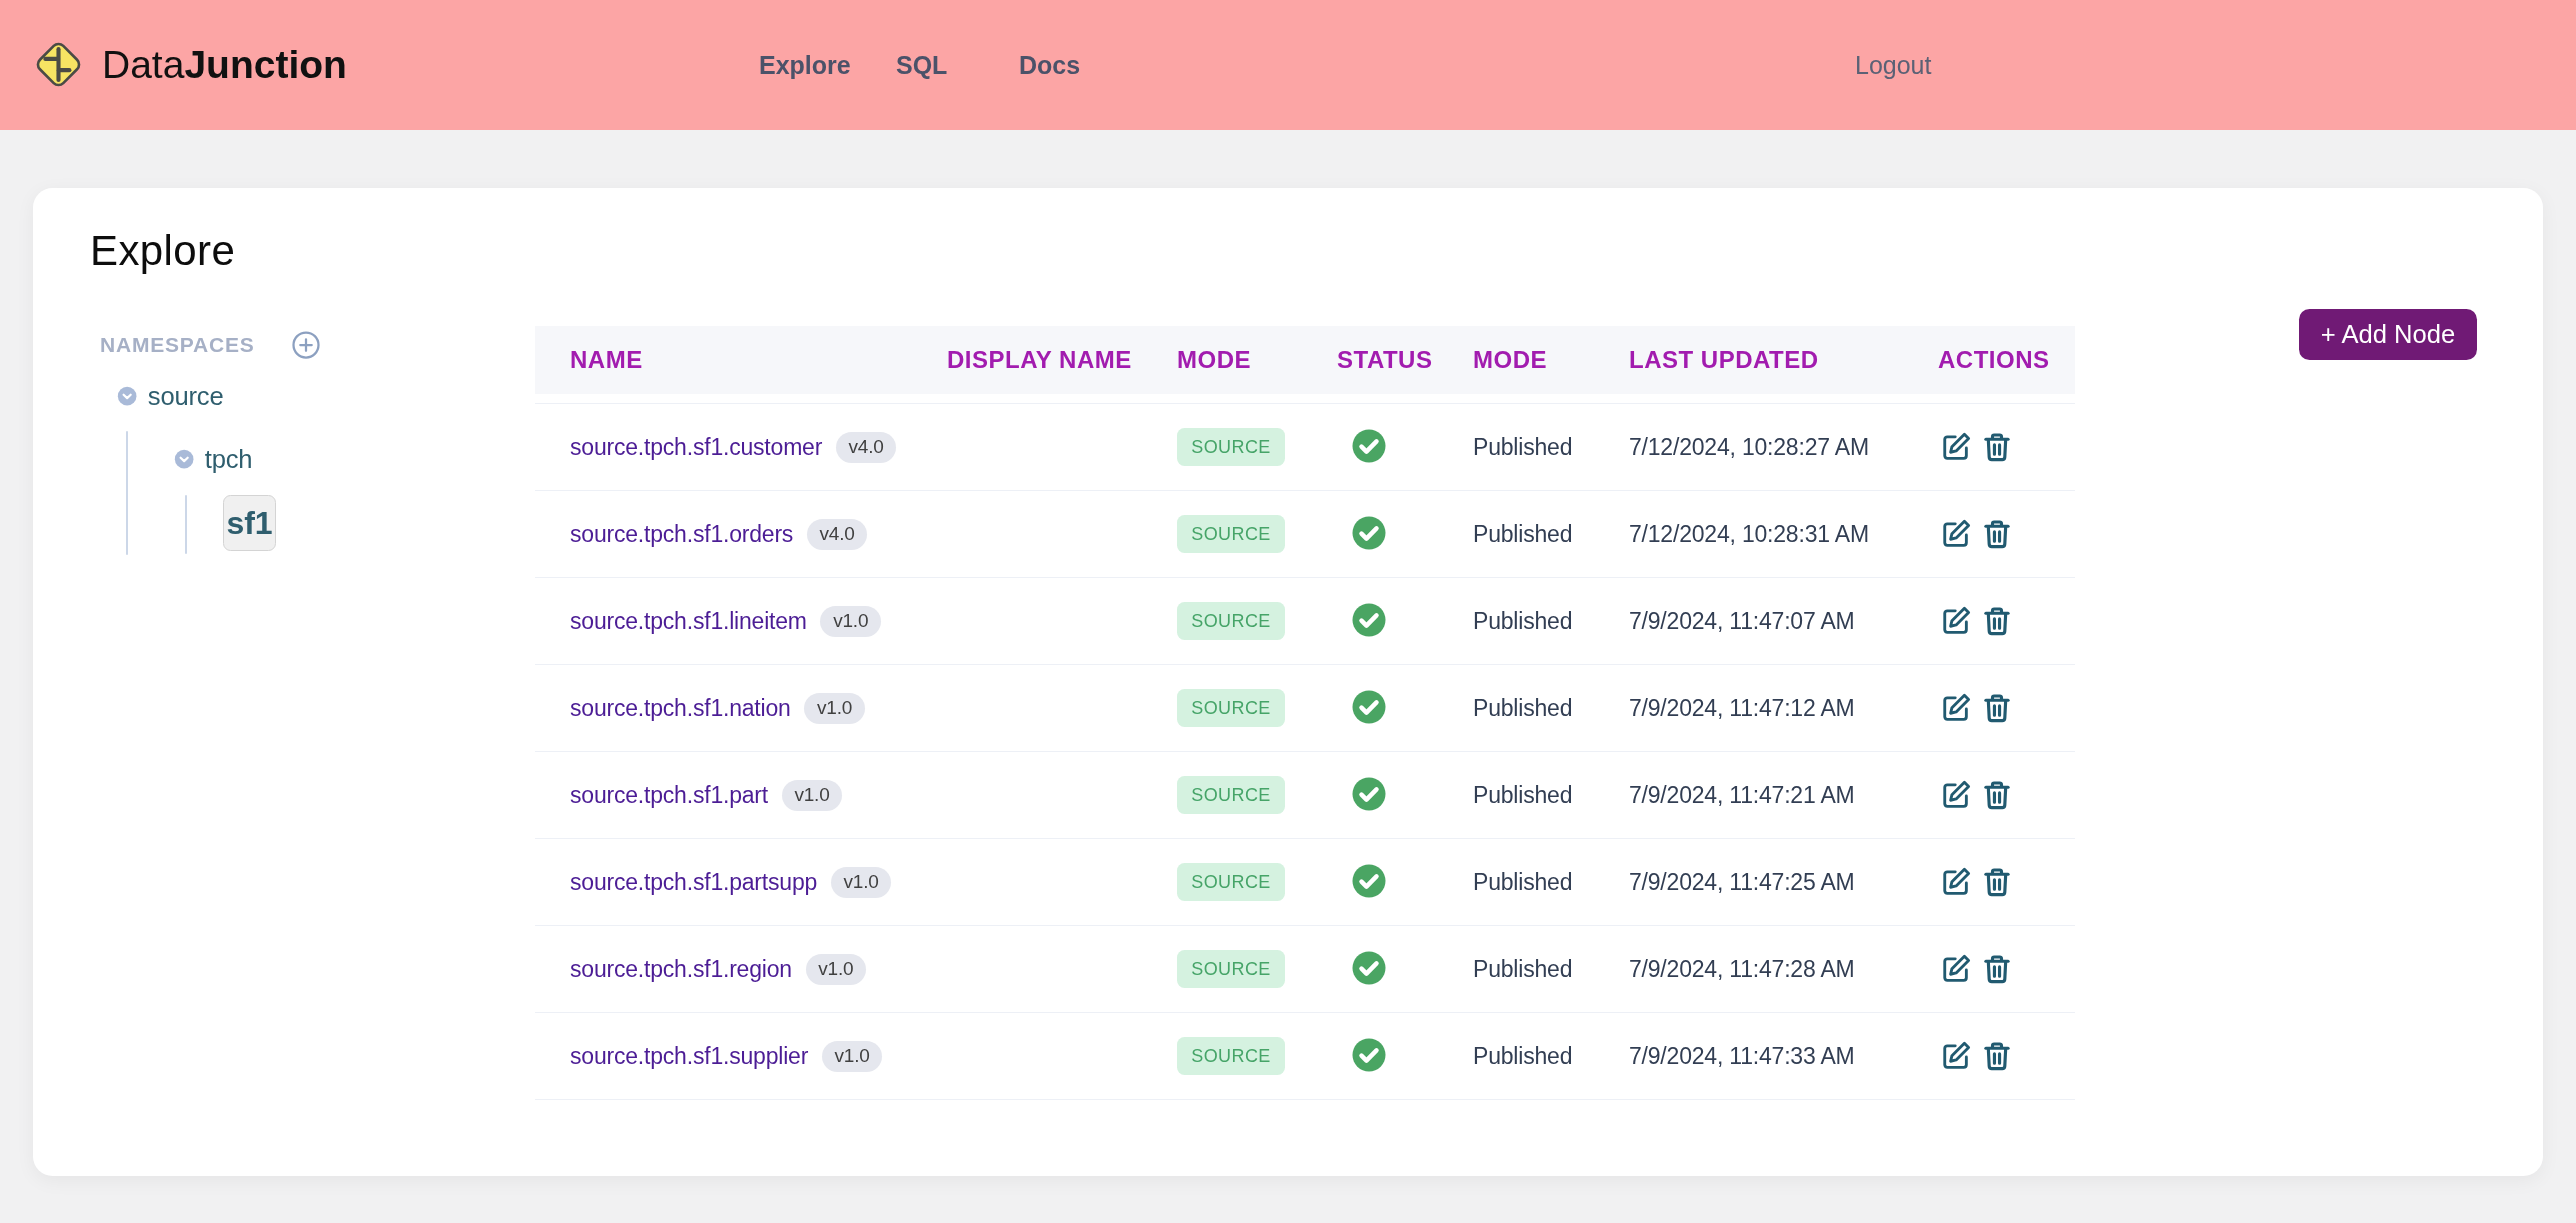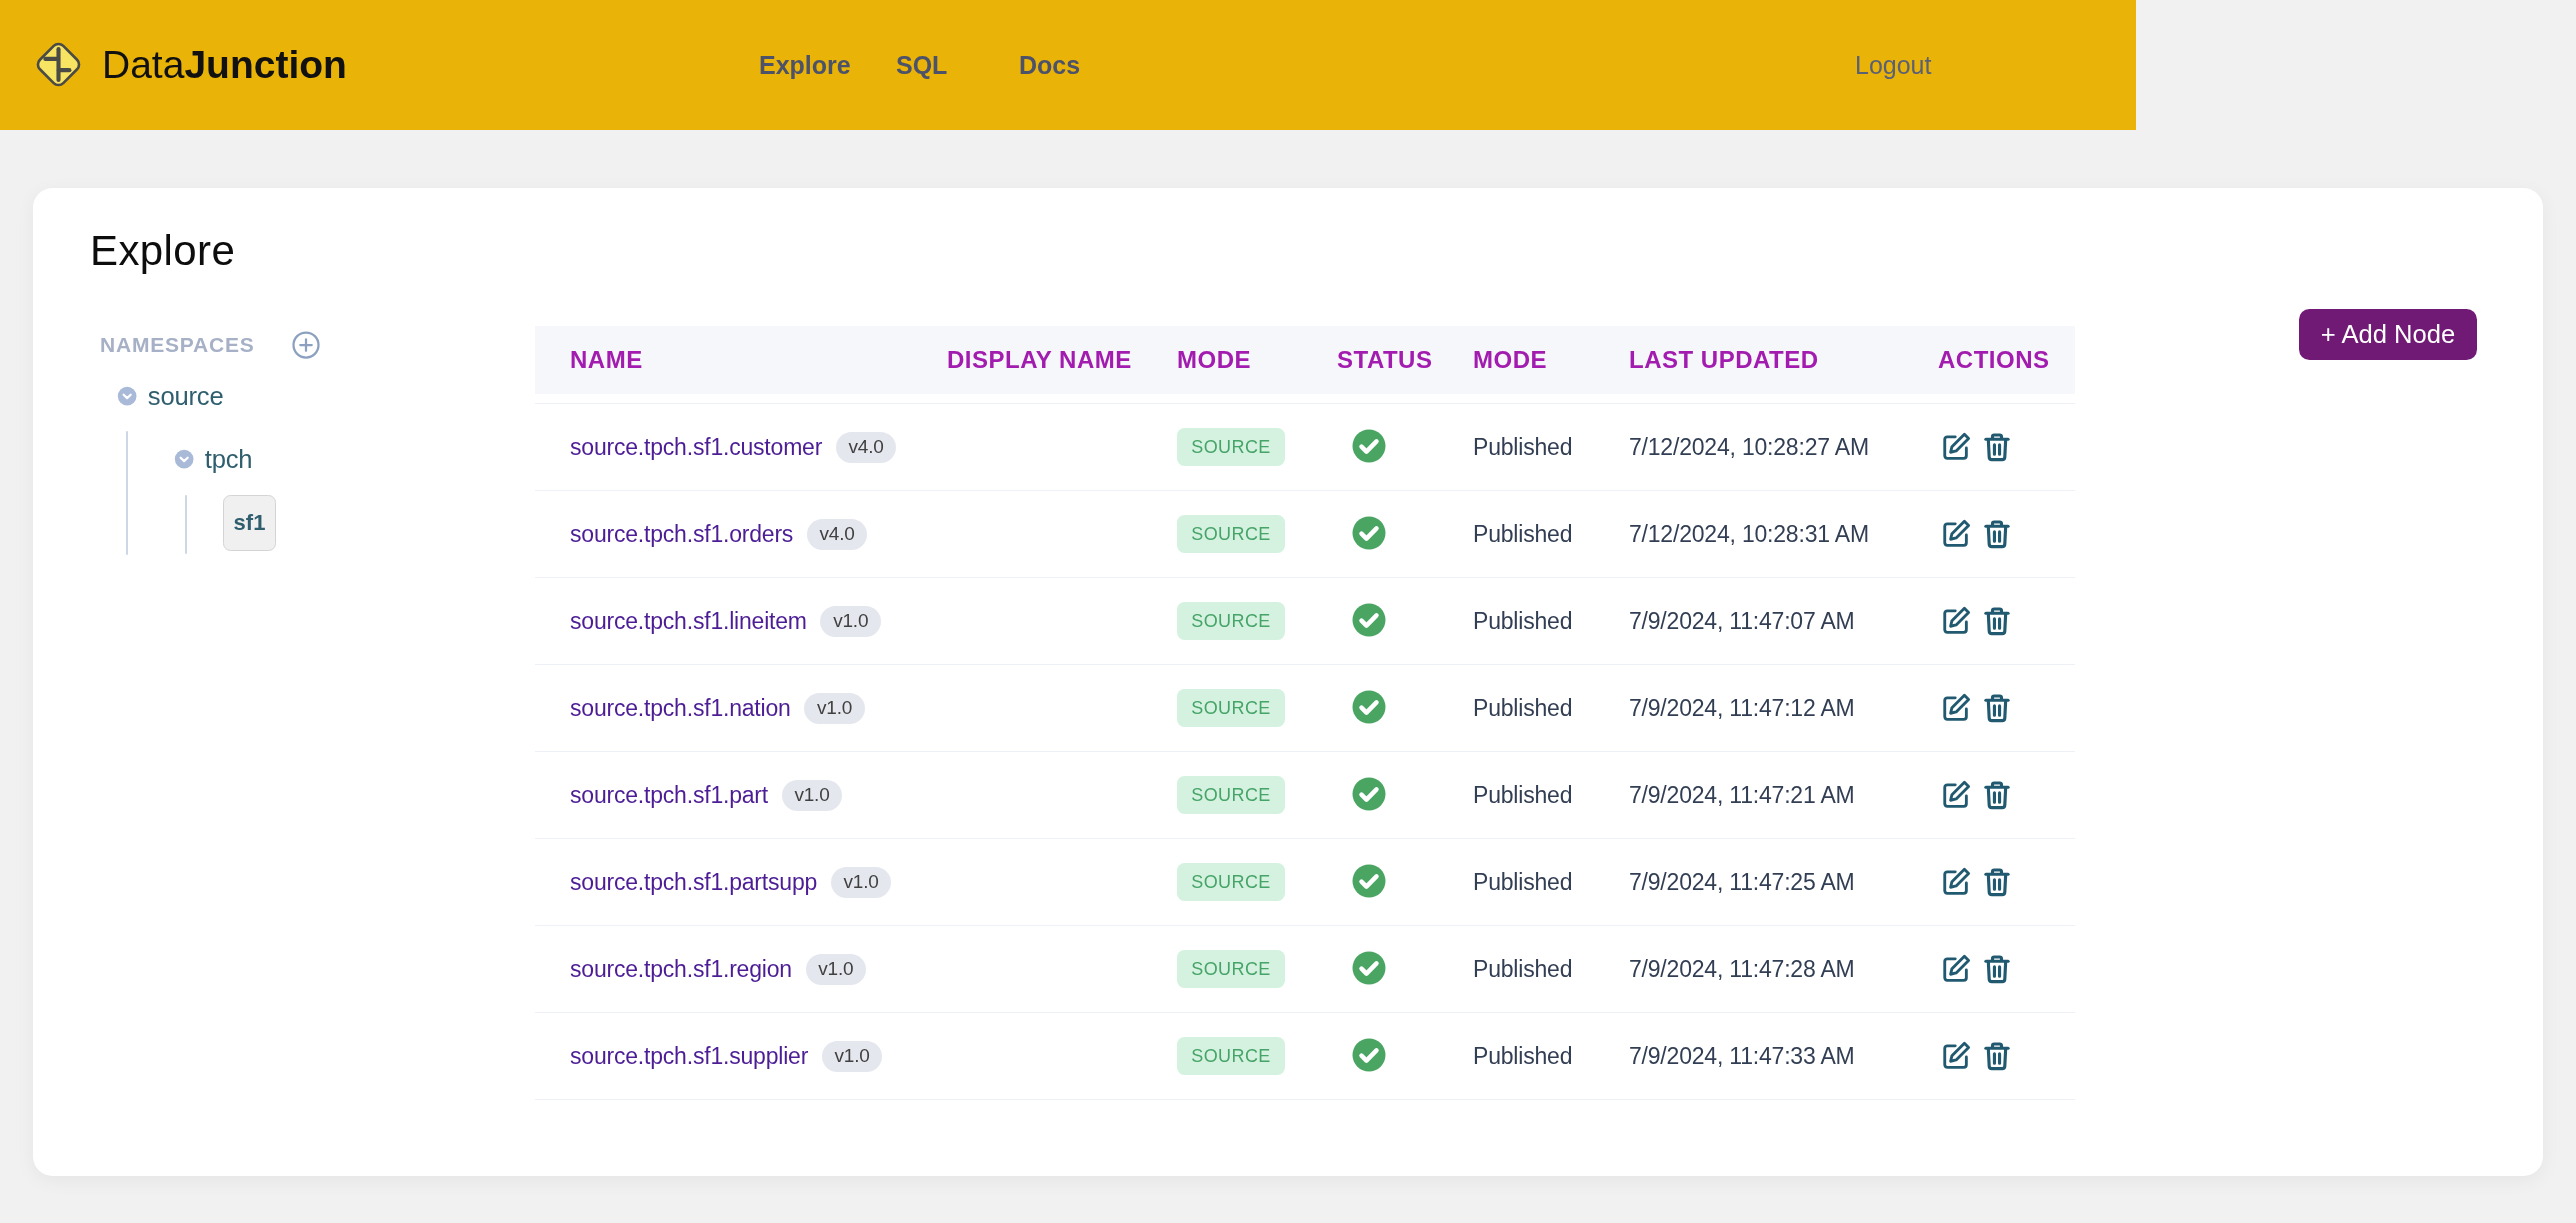--- a/index.html
+++ b/index.html
@@ -1,21 +1,21 @@
 <!DOCTYPE html>
 <html style="font-size:12px"><head>
 <meta charset="utf-8">
 <style>
   * { margin:0; padding:0; box-sizing:border-box; }
   html,body { width:2576px; height:1223px; }
   body { font-family:"Liberation Sans", sans-serif; background:#f1f1f2; overflow:hidden; }
   .screen { position:relative; width:2576px; height:1223px; background:#f1f1f2; }
 
   
-  .topbar { position:absolute; left:0; top:0; width:2136px; height:130px; background:#eab308; }
+  .topbar { position:absolute; left:0; top:0; width:2576px; height:130px; background:#fca5a5; }
   .brand { position:absolute; left:33px; top:33px; height:63px; display:flex; align-items:center; gap:18px; }
   .brand-text { font-size:39px; color:#111111; letter-spacing:0; }
   .brand-text .light { font-weight:300; }
   .brand-text .bold  { font-weight:700; }
   .search-wrap { position:absolute; left:404px; top:23px; width:328px; height:73px; }
   .search-input { width:100%; height:100%; border:none; outline:none; background:#ededed; border-radius:18px;
     font-family:"Liberation Sans", sans-serif; font-size:25px; color:#3d3f45; padding:0 27px;
     box-shadow:0 2.3px 3.8px rgba(0,0,0,0.10); }
   .search-input::placeholder { color:#6e7178; opacity:1; }
   .nav-link { position:absolute; top:0; height:130px; display:flex; align-items:center;
@@ -32,21 +32,21 @@
   
   .ns-head { position:absolute; left:67px; top:142px; display:flex; align-items:center; gap:36px; }
   .ns-label { font-size:21px; font-weight:700; color:#a6b0c6; letter-spacing:0.8px; }
   .ns-add { width:30px; height:30px; cursor:pointer; }
   .tree-row { position:absolute; display:flex; align-items:center; gap:10.5px; cursor:pointer; }
   .tree-source { left:84px; top:194px; }
   .tree-tpch   { left:141px; top:257px; }
   .tree-label { font-size:25.6px; color:#2f5e6e; letter-spacing:-0.2px; }
   .tree-chip { position:absolute; left:190px; top:307px; width:53px; height:56px; background:#f0f0f0;
     border:1.5px solid #d4d4d4; border-radius:7.5px; display:flex; align-items:center; justify-content:center;
-    font-size:22px; font-weight:700; color:#2f5e6e; cursor:pointer; }
+    font-size:32px; font-weight:700; color:#2f5e6e; cursor:pointer; }
   .vline { position:absolute; width:2.3px; background:#ccd7e8; border-radius:1.5px; }
   .vline-1 { left:93px; top:243px; height:124px; }
   .vline-2 { left:152px; top:307px; height:59px; }
 
   
   .table { position:absolute; left:502px; top:138px; width:1540px; }
   .thead { height:68px; background:#f6f7fa; display:grid; align-items:center; padding-left:35px;
     grid-template-columns:377px 230px 160px 136px 156px 309px 1fr; }
   .th { font-size:24px; font-weight:700; color:#a21caf; letter-spacing:0.5px; }
   .tbody { margin-top:9px; border-top:1.5px solid #edf0f6; }

